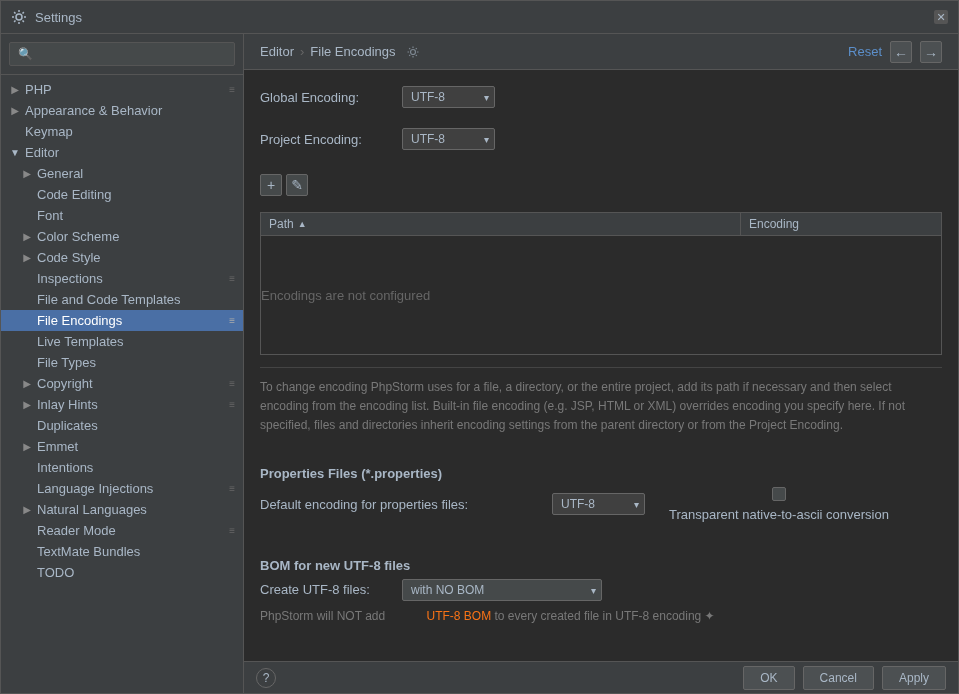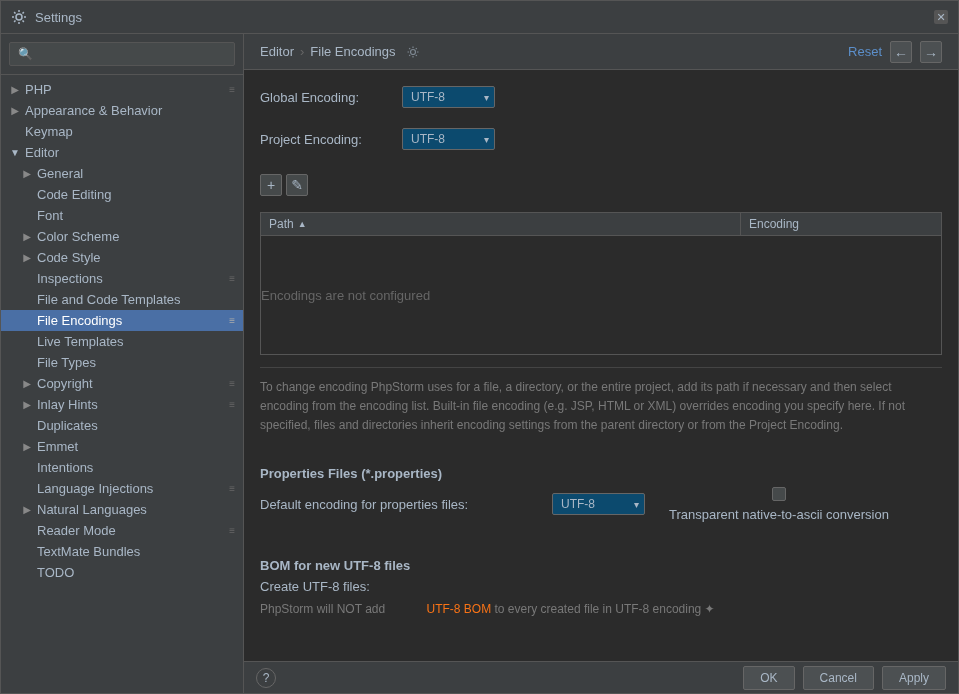--- a/index.html
+++ b/index.html
@@ -38,21 +38,21 @@
     .breadcrumb-current { color: #a9b7c6; font-weight: 500; }
     .header-actions { display: flex; gap: 8px; }
     .reset-btn { color: #5c8fca; font-size: 13px; cursor: pointer; background: none; border: none; }
     .nav-btn { background: #4c5052; border: 1px solid #666; color: #a9b7c6; width: 22px; height: 22px; display: flex; align-items: center; justify-content: center; cursor: pointer; font-size: 14px; border-radius: 2px; }
 
     
     .content-area { flex: 1; overflow-y: auto; padding: 16px; display: flex; flex-direction: column; gap: 12px; }
 
     .setting-row { display: flex; align-items: center; gap: 12px; margin-bottom: 8px; }
     .setting-label { color: #a9b7c6; font-size: 13px; min-width: 130px; }
-    .select-box { background: #0c4a6e; border: 1px solid #666; color: #a9b7c6; padding: 3px 20px 3px 8px; font-size: 12px; outline: none; cursor: pointer; border-radius: 2px; appearance: none; -webkit-appearance: none; min-width: 80px; }
+    .select-box { background: #404040; border: 1px solid #666; color: #a9b7c6; padding: 3px 20px 3px 8px; font-size: 12px; outline: none; cursor: pointer; border-radius: 2px; appearance: none; -webkit-appearance: none; min-width: 80px; }
     .select-wrapper { position: relative; display: inline-block; }
     .select-wrapper::after { content: '▾'; position: absolute; right: 6px; top: 50%; transform: translateY(-50%); color: #a9b7c6; pointer-events: none; font-size: 10px; }
 
     .toolbar-row { display: flex; align-items: center; gap: 4px; margin: 4px 0; }
     .toolbar-btn { background: #45494a; border: 1px solid #666; color: #a9b7c6; width: 22px; height: 22px; display: flex; align-items: center; justify-content: center; cursor: pointer; font-size: 14px; border-radius: 2px; }
 
     .table-header { display: flex; background: #3c3f41; border: 1px solid #555; border-bottom: none; }
     .table-header-cell { padding: 4px 8px; color: #a9b7c6; font-size: 12px; border-right: 1px solid #555; display: flex; align-items: center; gap: 4px; }
     .table-header-cell:first-child { flex: 1; }
     .table-header-cell:last-child { width: 200px; border-right: none; }
@@ -319,20 +319,28 @@
                 <div class="checkbox"></div>
                 <span>Transparent native-to-ascii conversion</span>
               </div>
             </div>
           </div>
 
           <div class="bom-section">
             <div class="section-title">BOM for new UTF-8 files</div>
             <div class="bom-select-row">
               <span class="setting-label">Create UTF-8 files:</span>
+              <div class="bom-select-wrapper">
+                <select class="bom-select">
+                  <option>with NO BOM</option>
+                  <option>with BOM</option>
+                  <option>with BOM (Mac/Linux)</option>
+                  <option>with BOM (Windows)</option>
+                </select>
+              </div>
             </div>
             <p class="bom-note">
               PhpStorm will NOT add <a href="#">UTF-8 BOM</a> to every created file in UTF-8 encoding ✦
             </p>
           </div>
 
         </div>
 
       </div>
 

